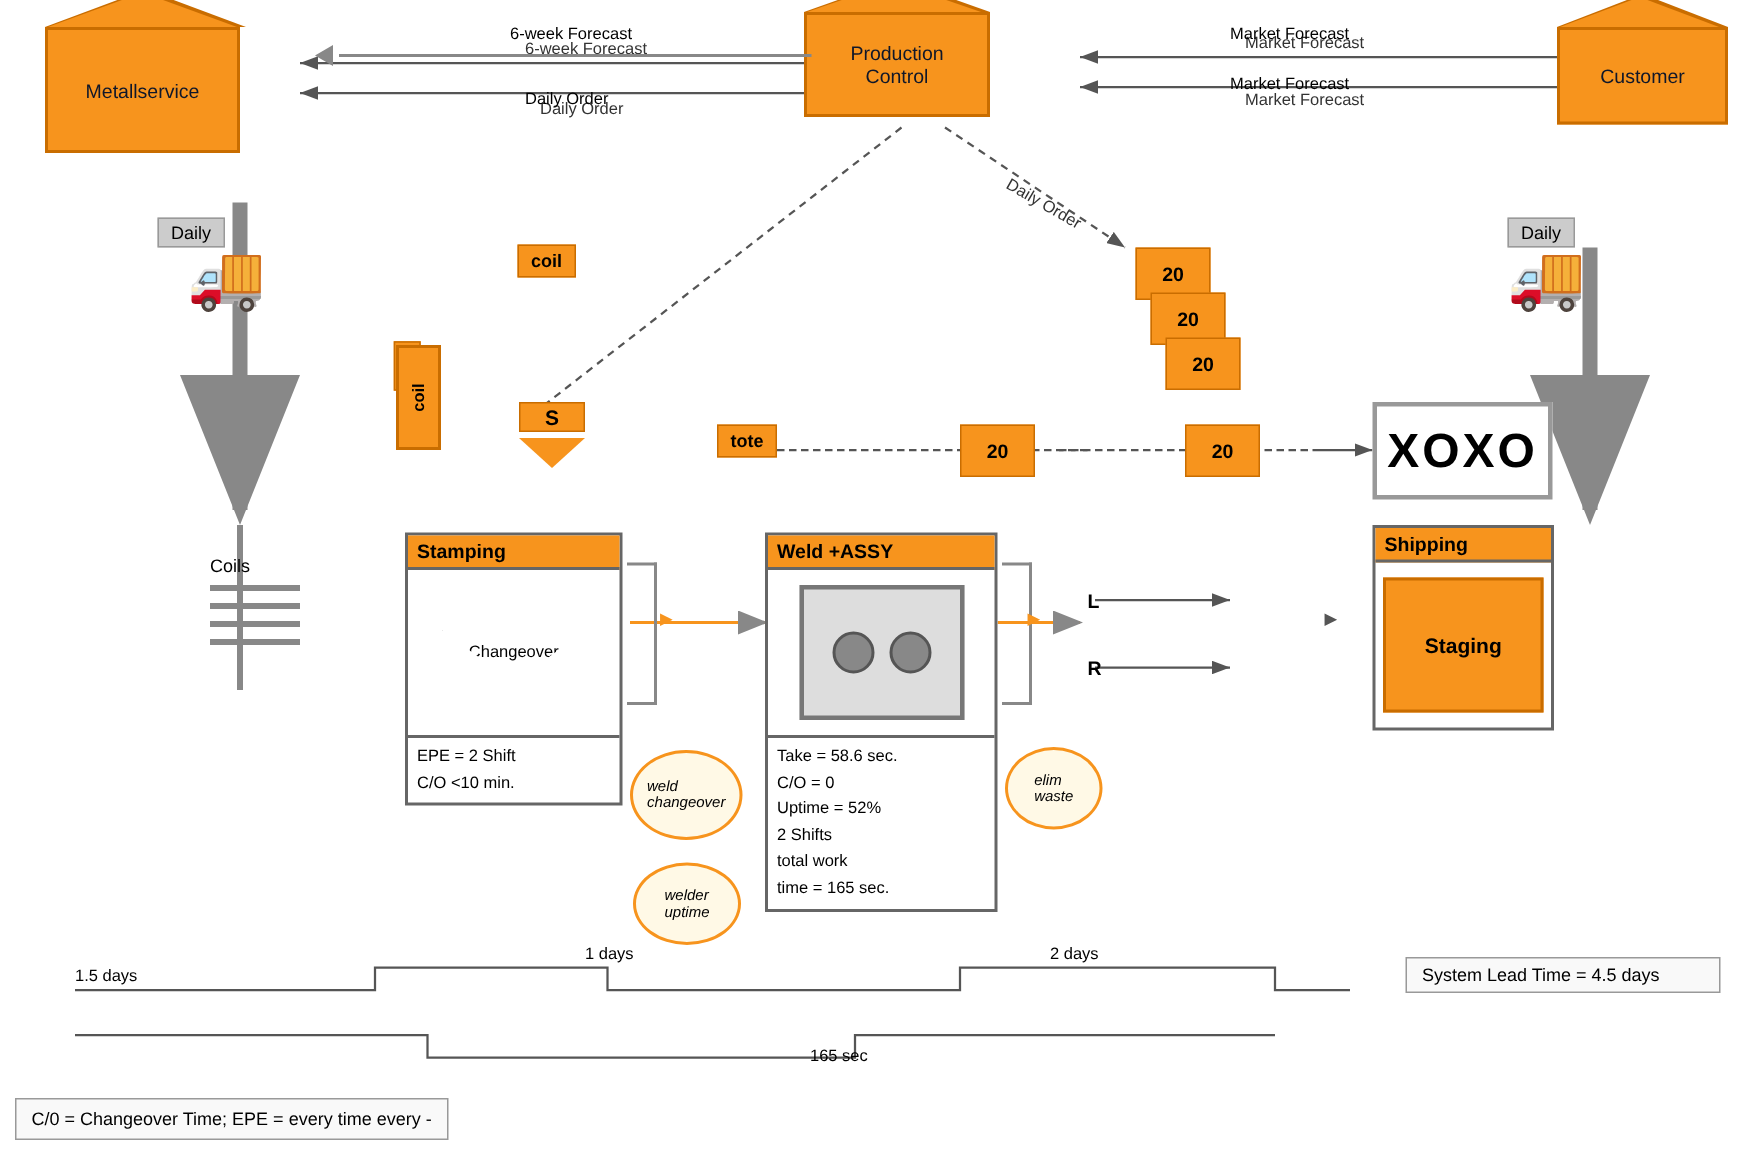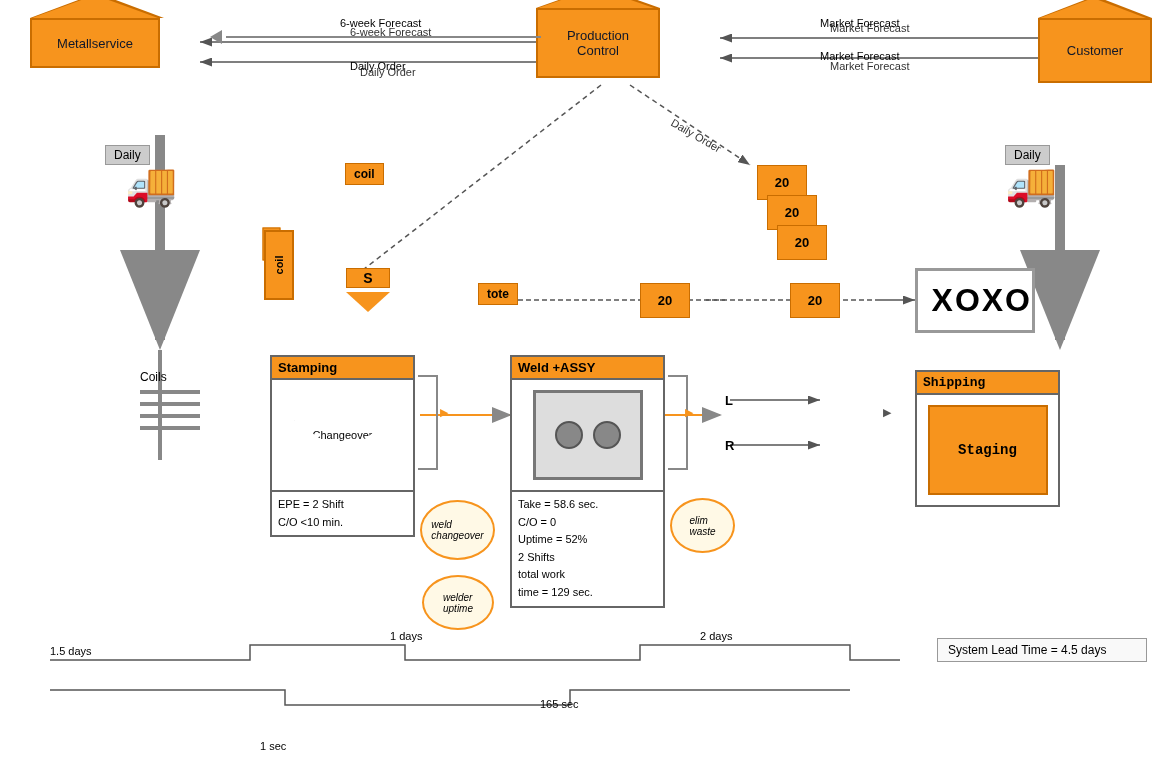--- a/index.html
+++ b/index.html
@@ -83,21 +83,21 @@
       font-size: 13px;
     }
 
     
     .xoxo-box {
       position: absolute;
       border: 3px solid #999;
       background: #fff;
       display: flex;
       align-items: center;
-      justify-content: flex-end;
+      justify-content: center;
       font-size: 32px;
       font-weight: bold;
       letter-spacing: 2px;
     }
 
     
     .arrows-svg {
       position: absolute;
       top: 0; left: 0;
       width: 1162px;
@@ -217,21 +217,21 @@
     <path d="M50 660 L250 660 L250 645 L405 645 L405 660 L640 660 L640 645 L850 645 L850 660 L900 660" stroke="#555" stroke-width="1.5" fill="none"></path>
 
     <path d="M50 690 L285 690 L285 705 L570 705 L570 690 L850 690" stroke="#555" stroke-width="1.5" fill="none"></path>
   </svg>
 
   <div class="factory-shape" style="left:30px;top:18px;">
 
     <div style="width:0;height:0;border-left:67px solid transparent;border-right:67px solid transparent;border-bottom:25px solid #c96d00;position:absolute;top:-25px;left:0;"></div>
     <div style="width:0;height:0;border-left:63px solid transparent;border-right:63px solid transparent;border-bottom:23px solid #f7941d;position:absolute;top:-23px;left:2px;"></div>
 
-    <div class="factory-box" style="width:130px;height:50px;position:relative;border-radius:0;font-size:13px;">
+    <div class="factory-box" style="width:130px;height:84px;position:relative;border-radius:0;font-size:13px;">
       <span>Metallservice</span>
     </div>
   </div>
 
   <div class="factory-shape" style="left:536px;top:8px;">
     <div style="width:0;height:0;border-left:62px solid transparent;border-right:62px solid transparent;border-bottom:22px solid #c96d00;position:absolute;top:-22px;left:0;"></div>
     <div style="width:0;height:0;border-left:58px solid transparent;border-right:58px solid transparent;border-bottom:20px solid #f7941d;position:absolute;top:-20px;left:2px;"></div>
 
     <div class="factory-box" style="width:124px;height:70px;position:relative;">
       <span style="white-space:pre-line;">Production
@@ -351,21 +351,21 @@
         <div style="width:28px;height:28px;border-radius:50%;background:#888;border:2px solid #555;"></div>
         <div style="width:28px;height:28px;border-radius:50%;background:#888;border:2px solid #555;"></div>
       </div>
     </div>
     <div class="process-info">
       <div>Take = 58.6 sec.</div>
       <div>C/O = 0</div>
       <div>Uptime = 52%</div>
       <div>2 Shifts</div>
       <div style="white-space:pre-line;">total work
-time = 129 sec.</div>
+time = 165 sec.</div>
     </div>
   </div>
 
   <div style="position:absolute;left:668px;top:375px;width:20px;height:95px;border-right:2px solid #888;border-top:2px solid #888;border-bottom:2px solid #888;"></div>
 
   <div style="position:absolute;left:725px;top:393px;font-size:13px;font-weight:bold;">
     <span>L</span>
   </div>
   <div style="position:absolute;left:725px;top:438px;font-size:13px;font-weight:bold;">
     <span>R</span>
@@ -384,21 +384,21 @@
     </div>
     <div class="stack-box" style="position:relative;left:20px;top:-10px;">
       <span>20</span>
     </div>
   </div>
 
   <div class="xoxo-box" style="left:915px;top:268px;width:120px;height:65px;">
     <span>XOXO</span>
   </div>
 
-  <div class="process-outer" style="left:915px;top:370px;width:145px;font-family:Liberation Mono, monospace;">
+  <div class="process-outer" style="left:915px;top:350px;width:121px;">
     <div class="process-header">
       <span>Shipping</span>
     </div>
     <div class="process-body" style="height:110px;">
       <div style="width:120px;height:90px;background:#f7941d;border:2px solid #c96d00;display:flex;align-items:center;justify-content:center;font-weight:bold;font-size:14px;">
         <span>Staging</span>
       </div>
     </div>
   </div>
 
@@ -429,18 +429,21 @@
     <span>1 sec</span>
   </div>
   <div style="position:absolute;left:540px;top:698px;font-size:11px;">
     <span>165 sec</span>
   </div>
 
   <div class="system-info" style="right:15px;top:638px;width:210px;">
     <span>System Lead Time = 4.5 days</span>
   </div>
 
+  <div class="bottom-info">
+    <span>C/0 = Changeover Time; EPE = every time every -</span>
+  </div>
 
   <div style="position:absolute;left:440px;top:406px;font-size:11px;color:#f7941d;">▶</div>
   <div style="position:absolute;left:685px;top:406px;font-size:11px;color:#f7941d;">▶</div>
   <div style="position:absolute;left:883px;top:406px;font-size:11px;color:#555;">▶</div>
 
 </div>
 
 </body></html>

